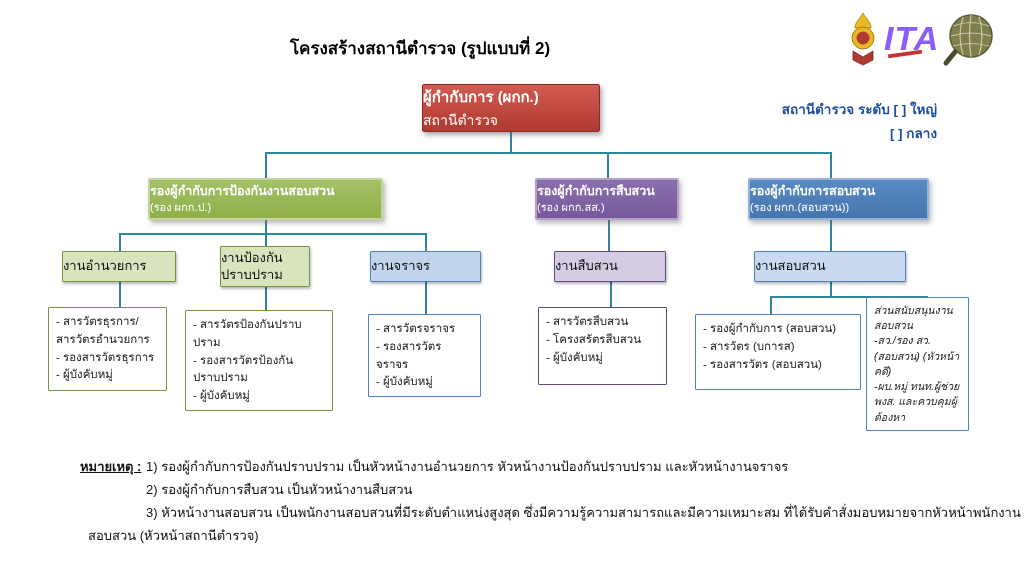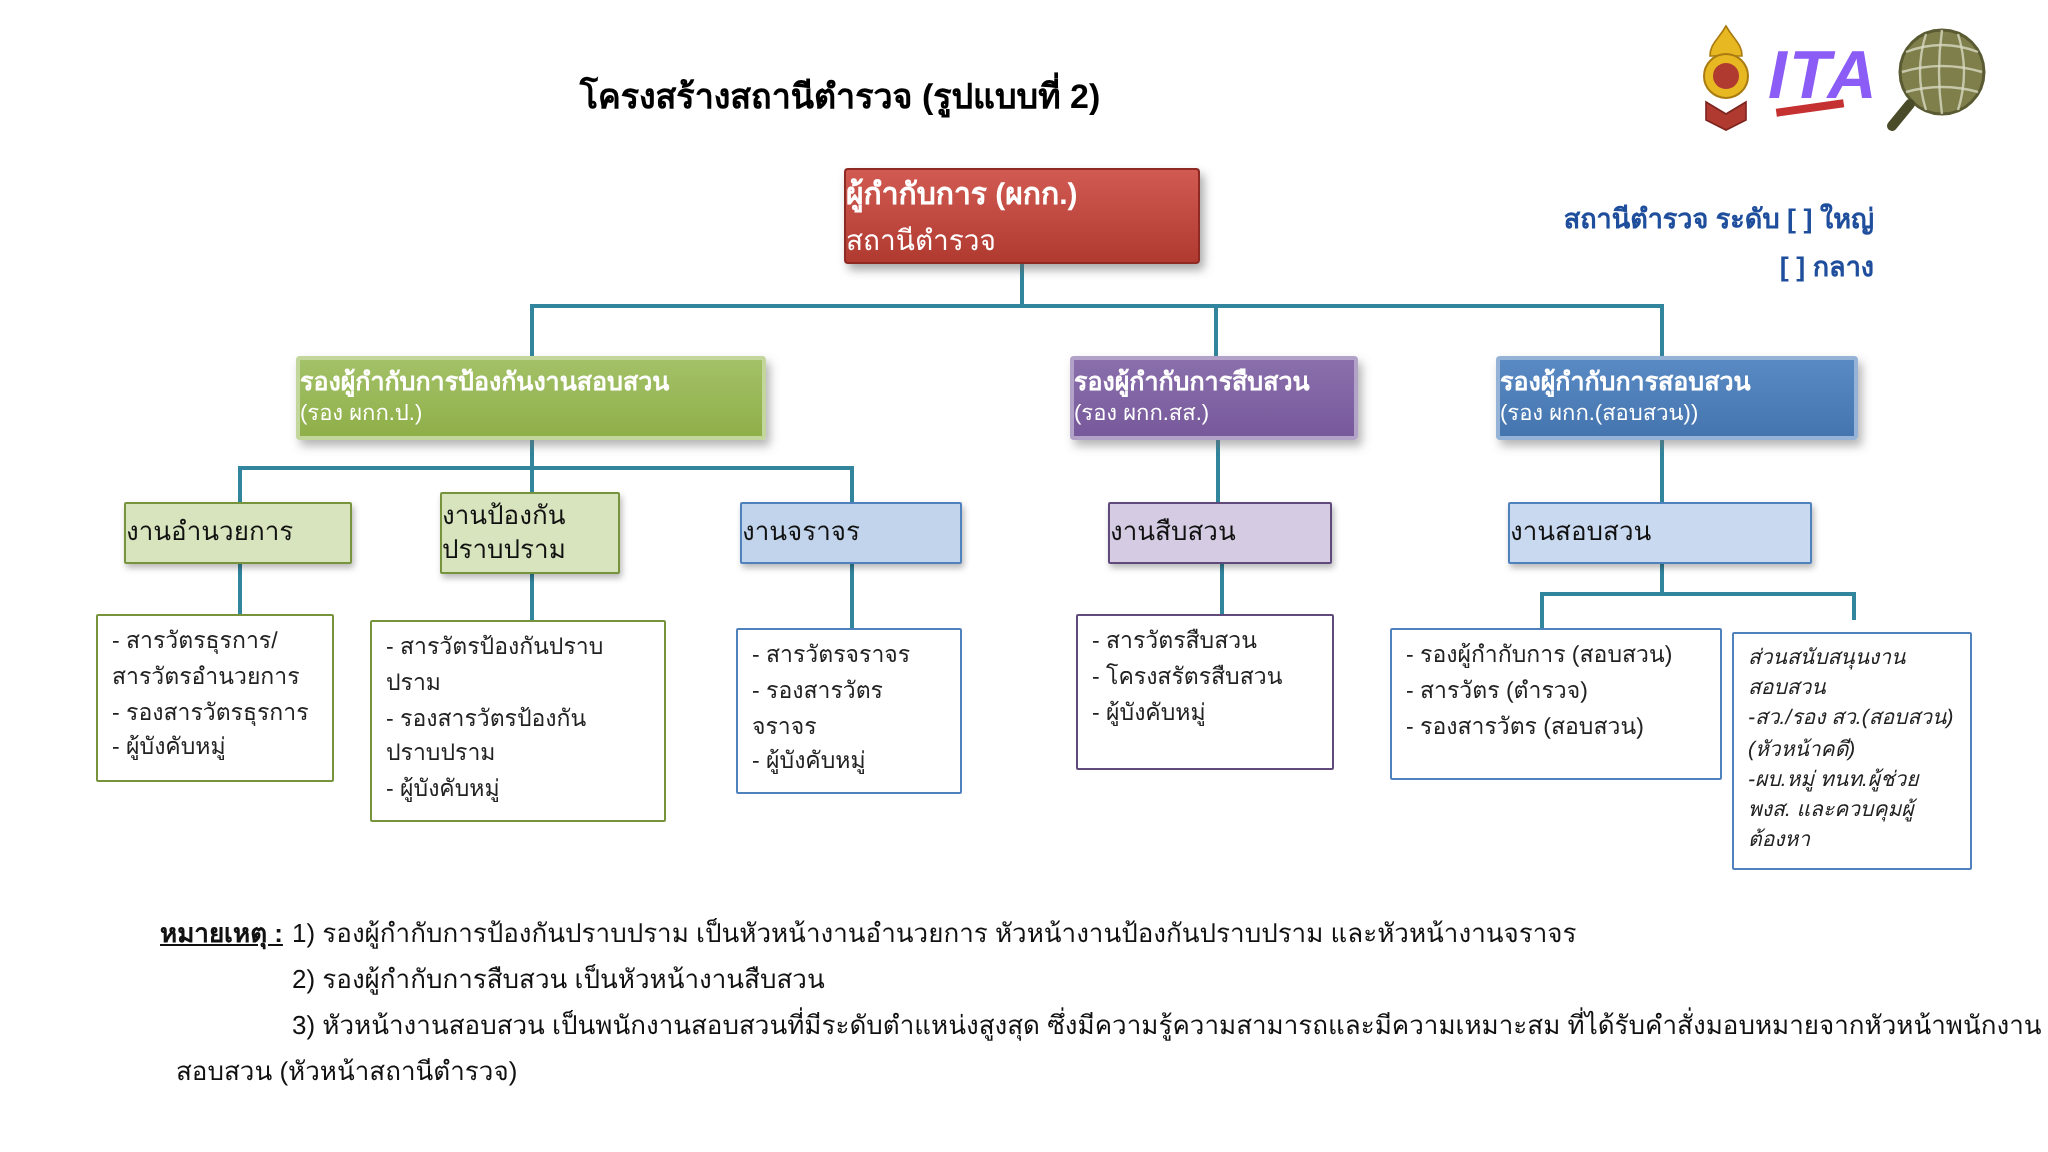--- a/index.html
+++ b/index.html
@@ -39,21 +39,21 @@
   .u-int  {left:754px;top:251px;width:152px;height:31px;background:#C9DAF0;border:1.5px solid #4F81BD;}
   .detail{
     position:absolute;background:#fff;box-sizing:border-box;text-align:left;
     font-size:11.5px;line-height:1.55;color:#222;padding:5px 7px;border-radius:1px;
   }
   .d1{left:48px; top:307px;width:119px;min-height:84px;border:1.5px solid #77933C;}
   .d2{left:185px;top:310px;width:148px;min-height:82px;border:1.5px solid #77933C;}
   .d3{left:368px;top:314px;width:113px;min-height:68px;border:1.5px solid #4F81BD;}
   .d4{left:538px;top:307px;width:129px;min-height:78px;border:1.5px solid #604A7B;}
   .d5{left:695px;top:314px;width:166px;min-height:76px;border:1.5px solid #4F81BD;}
-  .d6{left:866px;top:316px;width:120px;min-height:90px;border:1.5px solid #4F81BD;font-style:italic;font-size:10.5px;line-height:1.45;}
+  .d6{left:866px;top:297px;width:103px;min-height:90px;border:1.5px solid #4F81BD;font-style:italic;font-size:10.5px;line-height:1.45;}
   
   .hline{position:absolute;height:1.5px;background:#31859C;}
   .vline{position:absolute;width:1.5px;background:#31859C;}
   
   .station-level{
     position:absolute;left:775px;top:98px;width:162px;text-align:right;
     color:#1F4E9C;font-weight:bold;font-size:13.5px;line-height:1.75;
   }
   
   .note{position:absolute;font-size:13px;color:#111;}
@@ -164,21 +164,21 @@
     <div>- รองสารวัตรจราจร</div>
     <div>- ผู้บังคับหมู่</div>
   </div>
   <div class="detail d4">
     <div>- สารวัตรสืบสวน</div>
     <div>- โครงสรัตรสืบสวน</div>
     <div>- ผู้บังคับหมู่</div>
   </div>
   <div class="detail d5">
     <div>- รองผู้กำกับการ (สอบสวน)</div>
-    <div>- สารวัตร (ตำรวจ)</div>
+    <div>- สารวัตร (บการส)</div>
     <div>- รองสารวัตร (สอบสวน)</div>
   </div>
   <div class="detail d6">
     <div>ส่วนสนับสนุนงานสอบสวน</div>
     <div>-สว./รอง สว.(สอบสวน) (หัวหน้าคดี)</div>
     <div>-ผบ.หมู่ ทนท.ผู้ช่วย พงส. และควบคุมผู้ต้องหา</div>
   </div>
 
   <div class="note note-label" style="left:80px;top:456px;">หมายเหตุ :</div>
   <div class="note" style="left:146px;top:456px;">1) รองผู้กำกับการป้องกันปราบปราม เป็นหัวหน้างานอำนวยการ หัวหน้างานป้องกันปราบปราม และหัวหน้างานจราจร</div>

